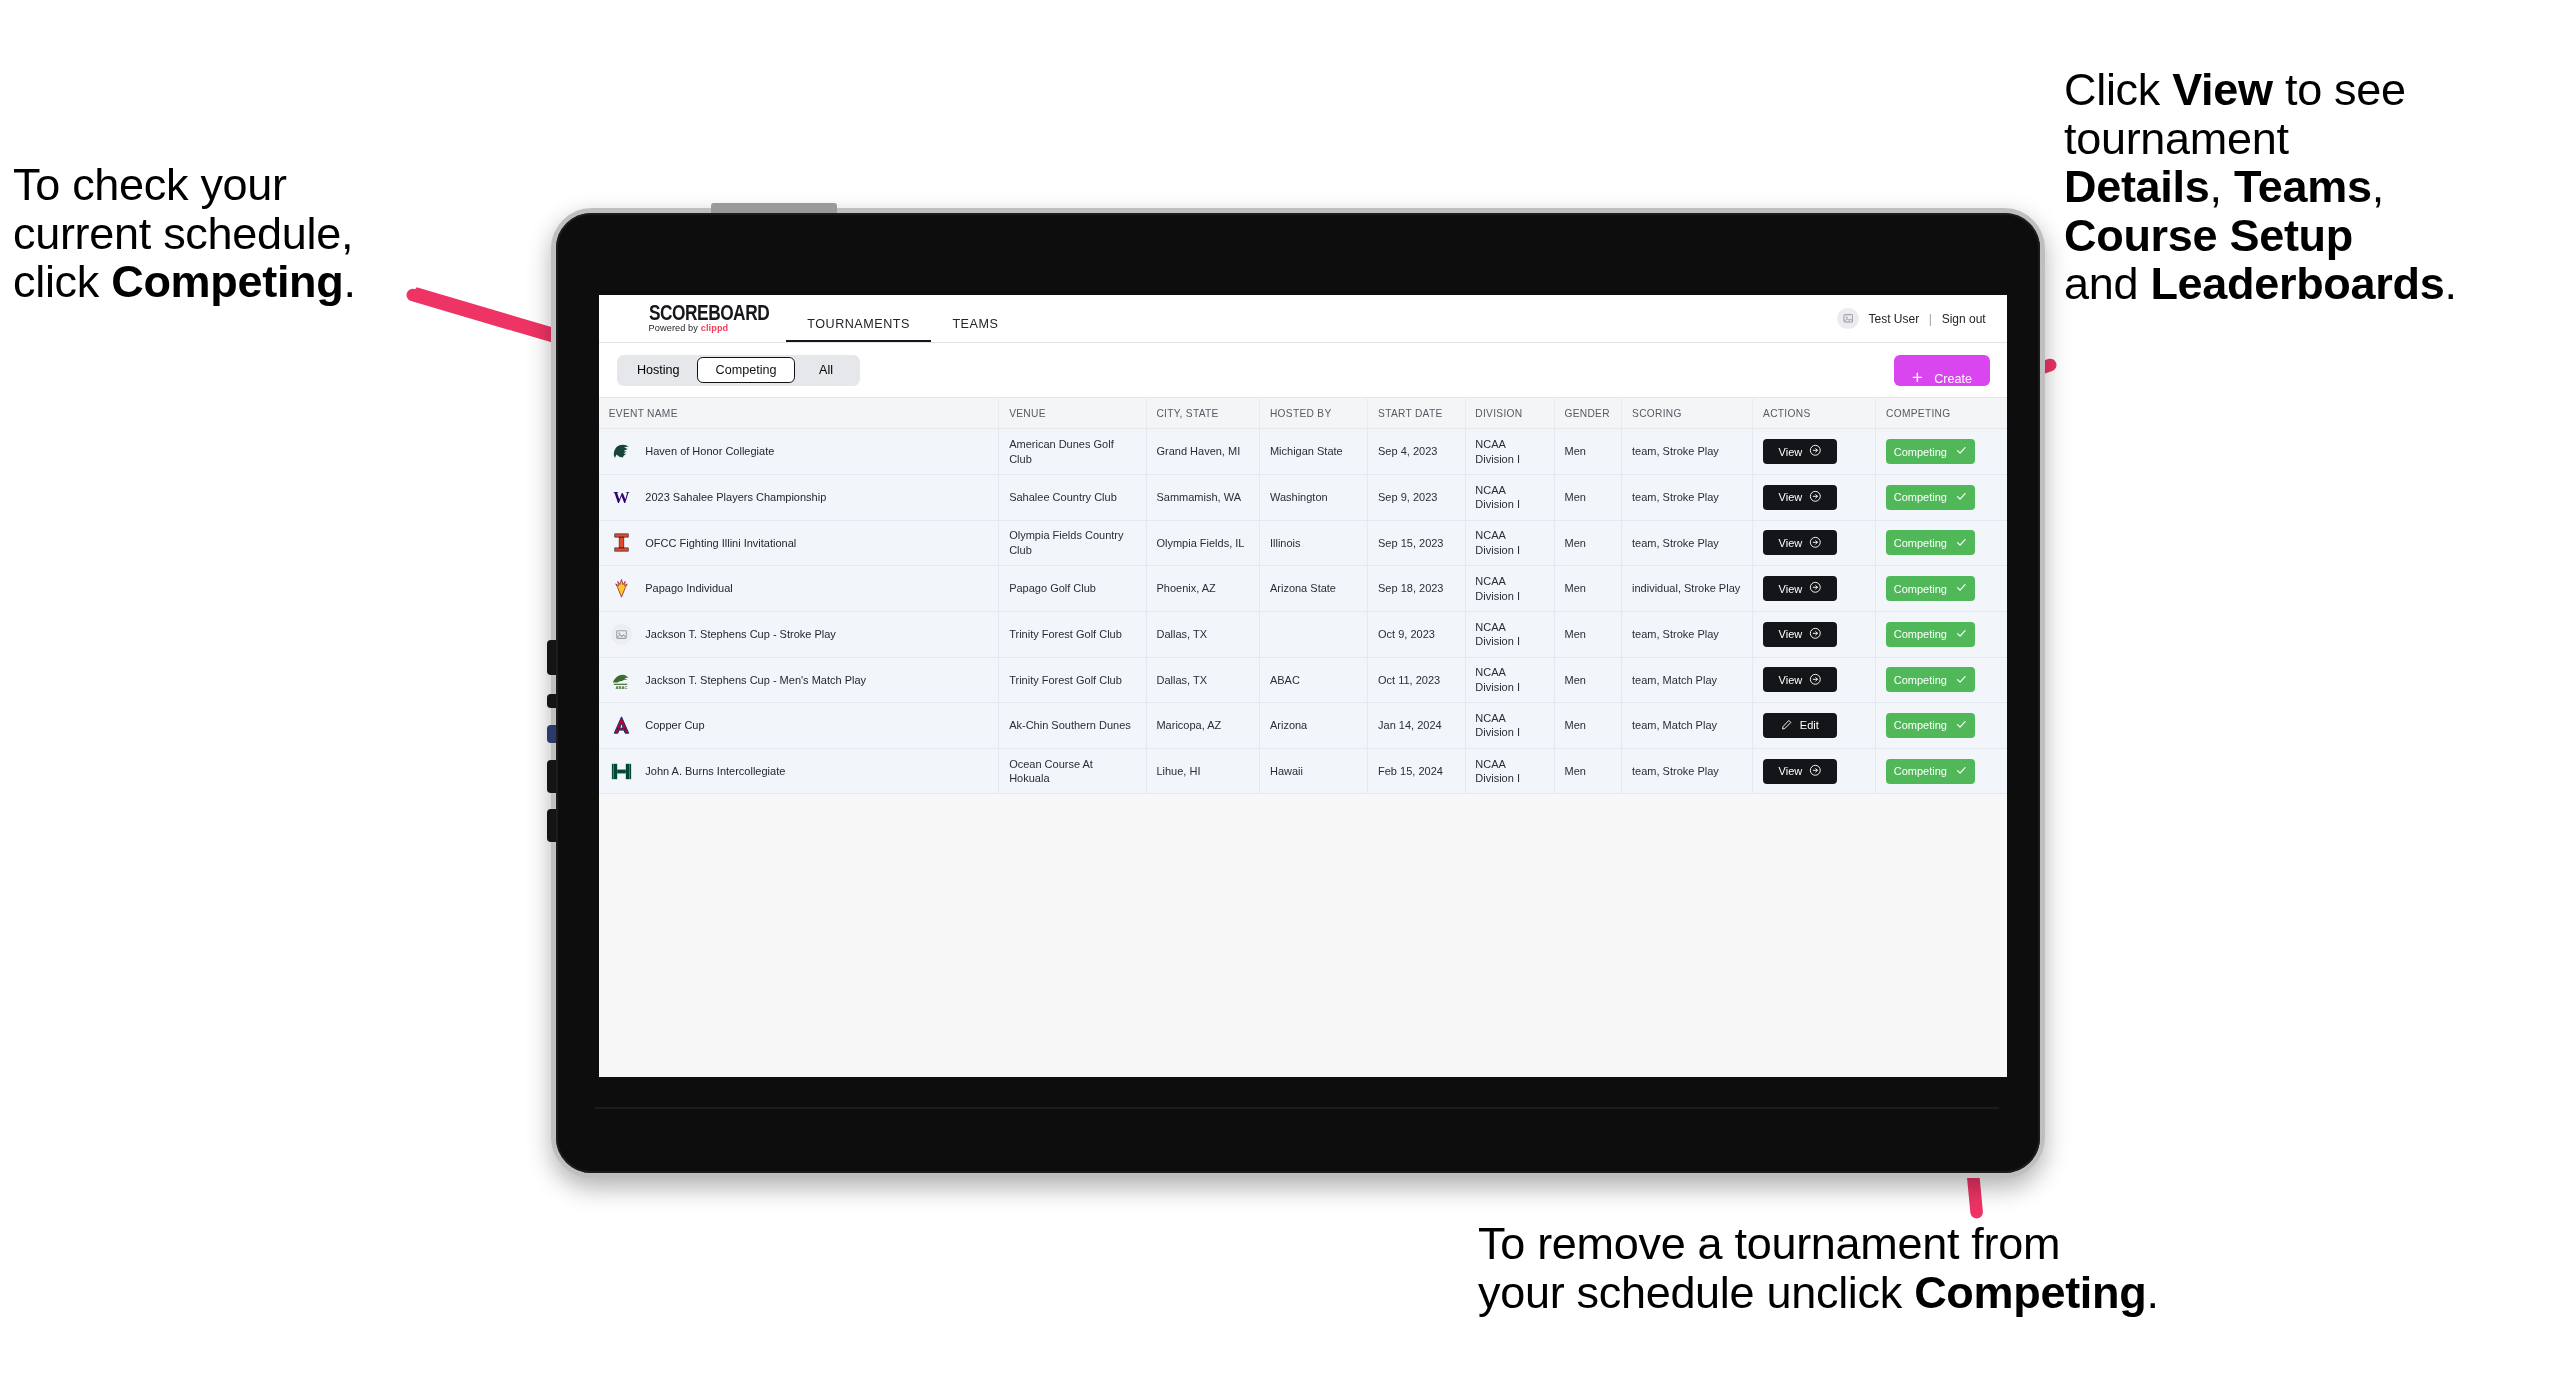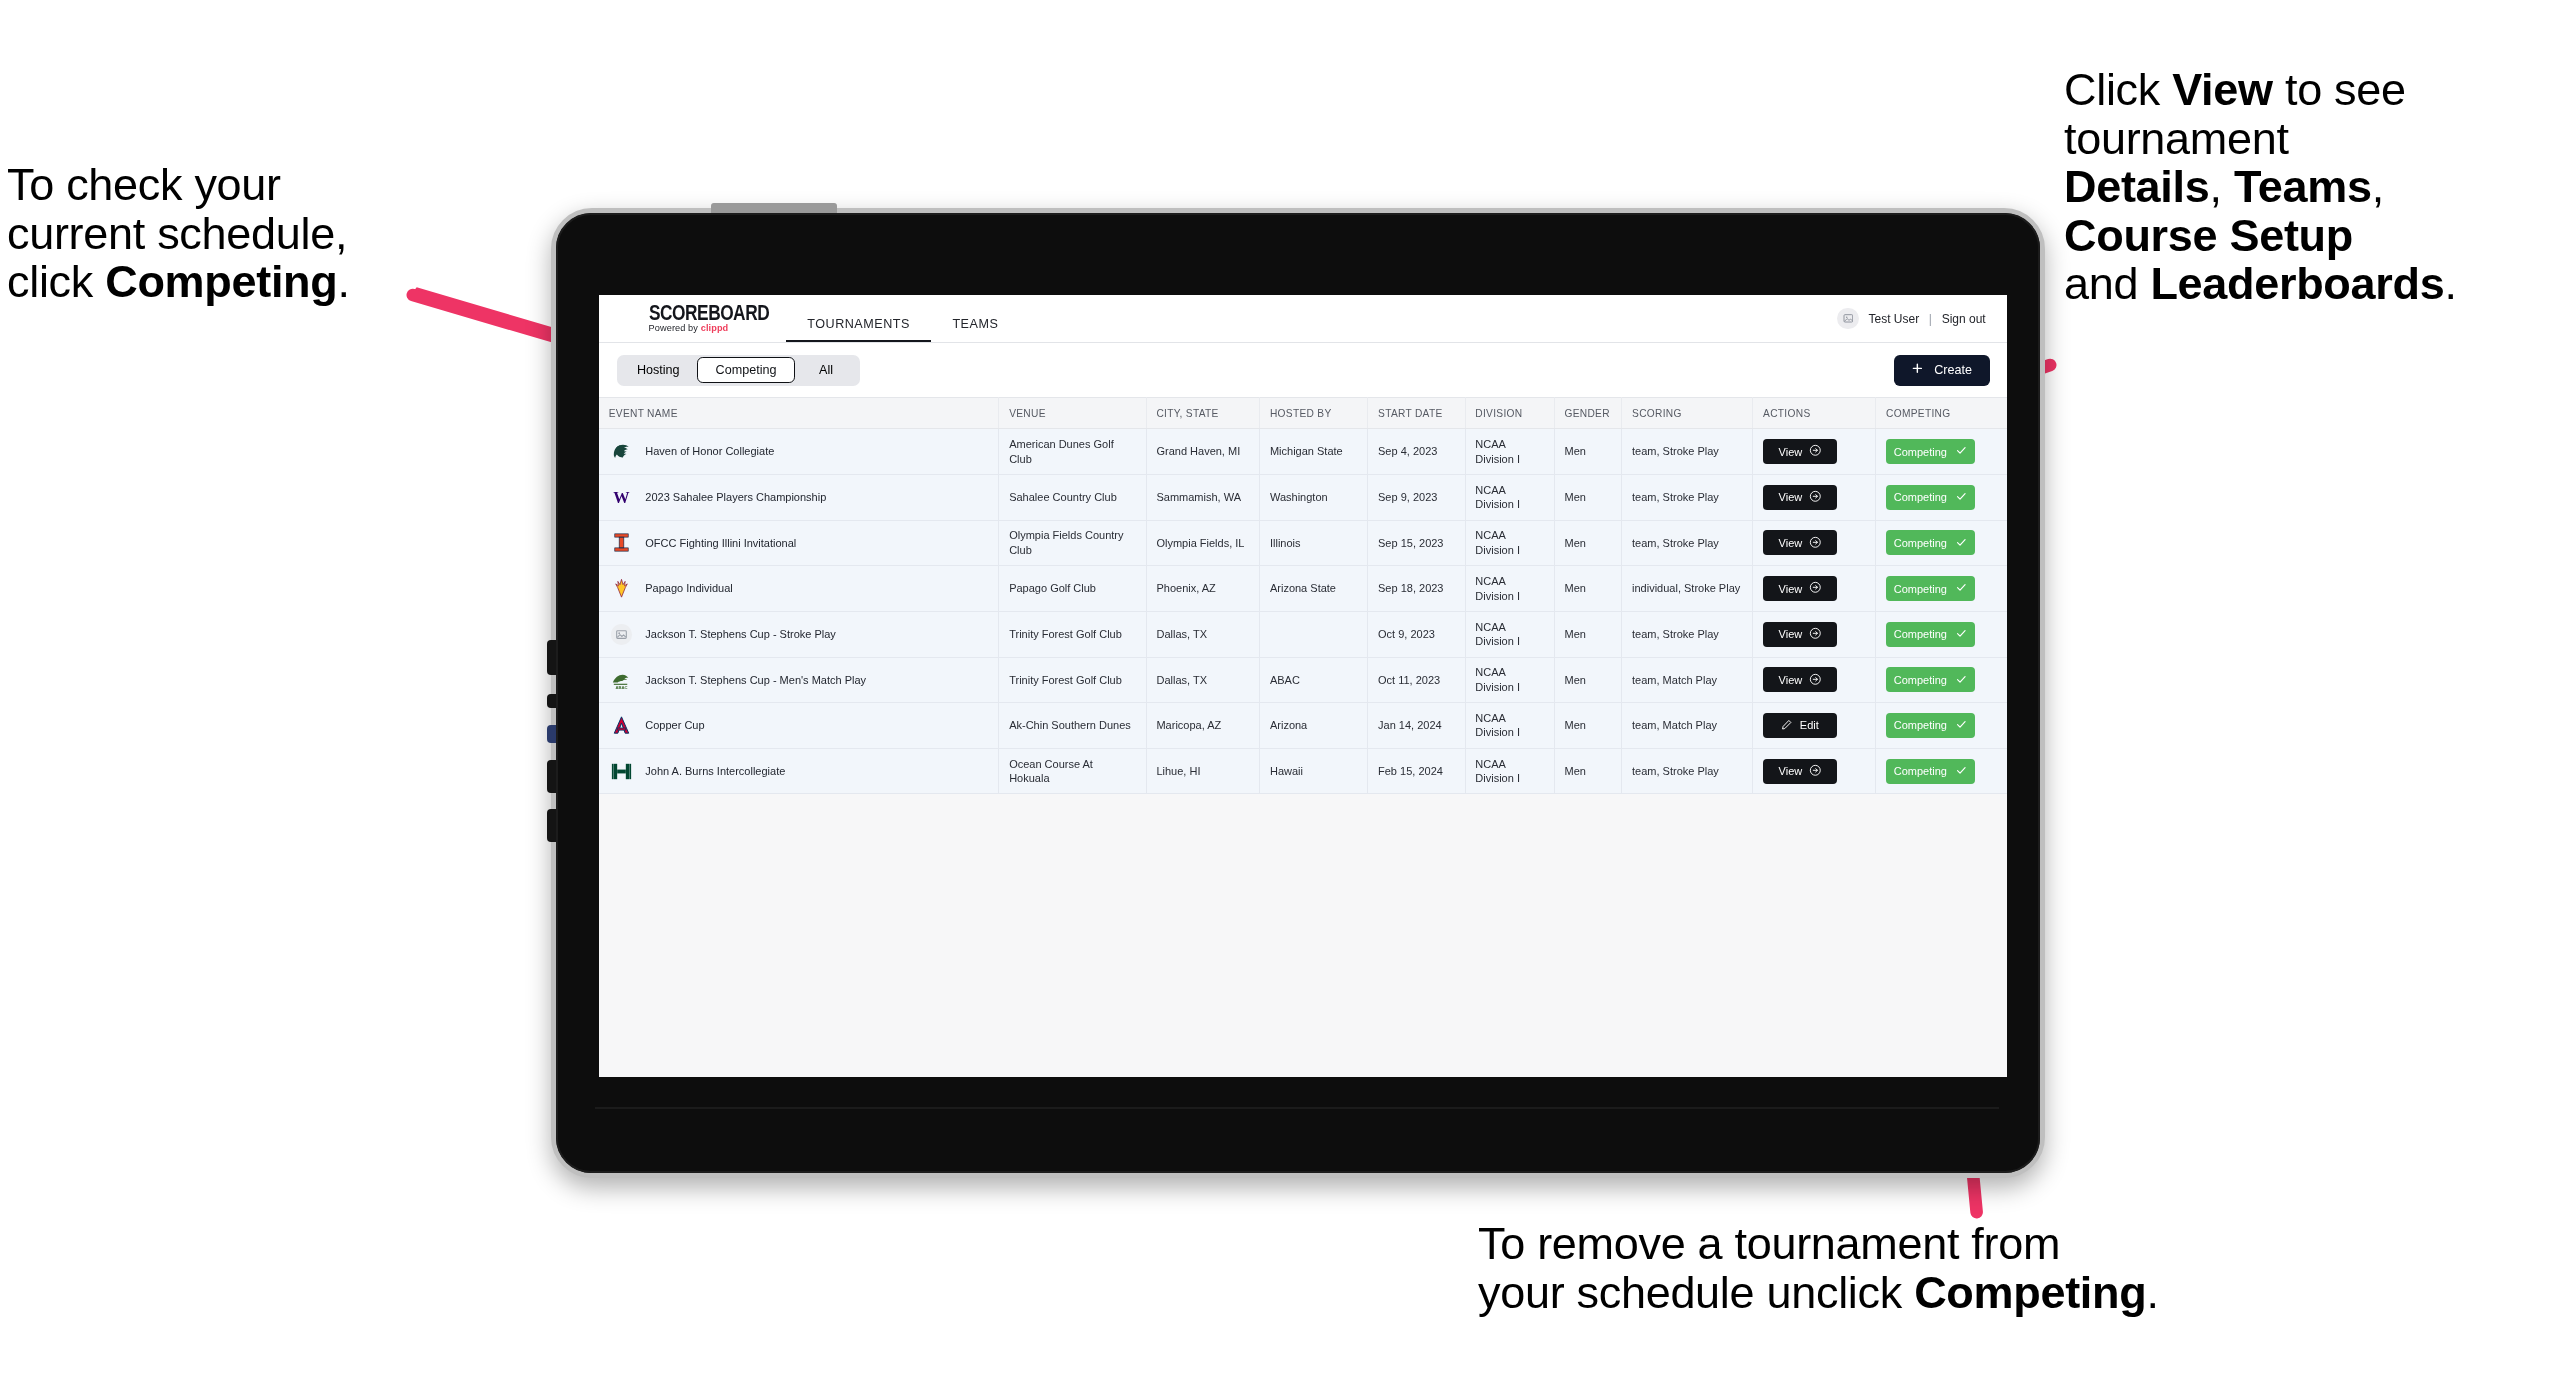--- a/index.html
+++ b/index.html
@@ -16,21 +16,21 @@
     position: absolute;
     color: #000000;
     font-size: 45px;
     line-height: 1.08;
     letter-spacing: -0.3px;
     font-weight: 400;
     white-space: pre-line;
   }
   .annot b { font-weight: 700; }
 
-  #annot-left  { left: 7px;   top: 161px; width: 456px; }
+  #annot-left  { left: 13px;   top: 161px; width: 456px; }
   #annot-right { left: 2064px; top: 66px; width: 514px; }
   #annot-bottom{ left: 1478px; top: 1220px; width: 980px; }
 
   
   .arrow { position: absolute; overflow: visible; pointer-events: none; }
 
   
   #tablet {
     position: absolute;
     left: 551px; top: 208px;
@@ -156,28 +156,28 @@
     min-width: 62px;
   }
   .segbtn.active {
     background: #ffffff;
     border: 1.9px solid #0f1115;
     font-weight: 400;
     color: #0f1115;
   }
   #toolbar-spacer { flex: 1; }
   #create-btn {
-    background: #0f172a;
+    background: #d946ef;
     color: #ffffff;
     font-size: 12.6px;
     border: none;
     border-radius: 5.8px;
     height: 31px;
     padding: 0 17.5px;
-    display: flex; align-items: center; gap: 12px;
+    display: flex; align-items: flex-end; gap: 12px;
     cursor: pointer;
     font-family: "Liberation Sans", sans-serif;
   }
 
   
   #table-wrap { background: #ffffff; }
   table { width: 100%; border-collapse: collapse; table-layout: fixed; }
   thead th {
     background: #f4f5f7;
     border-top: 1px solid #e4e6ea;

